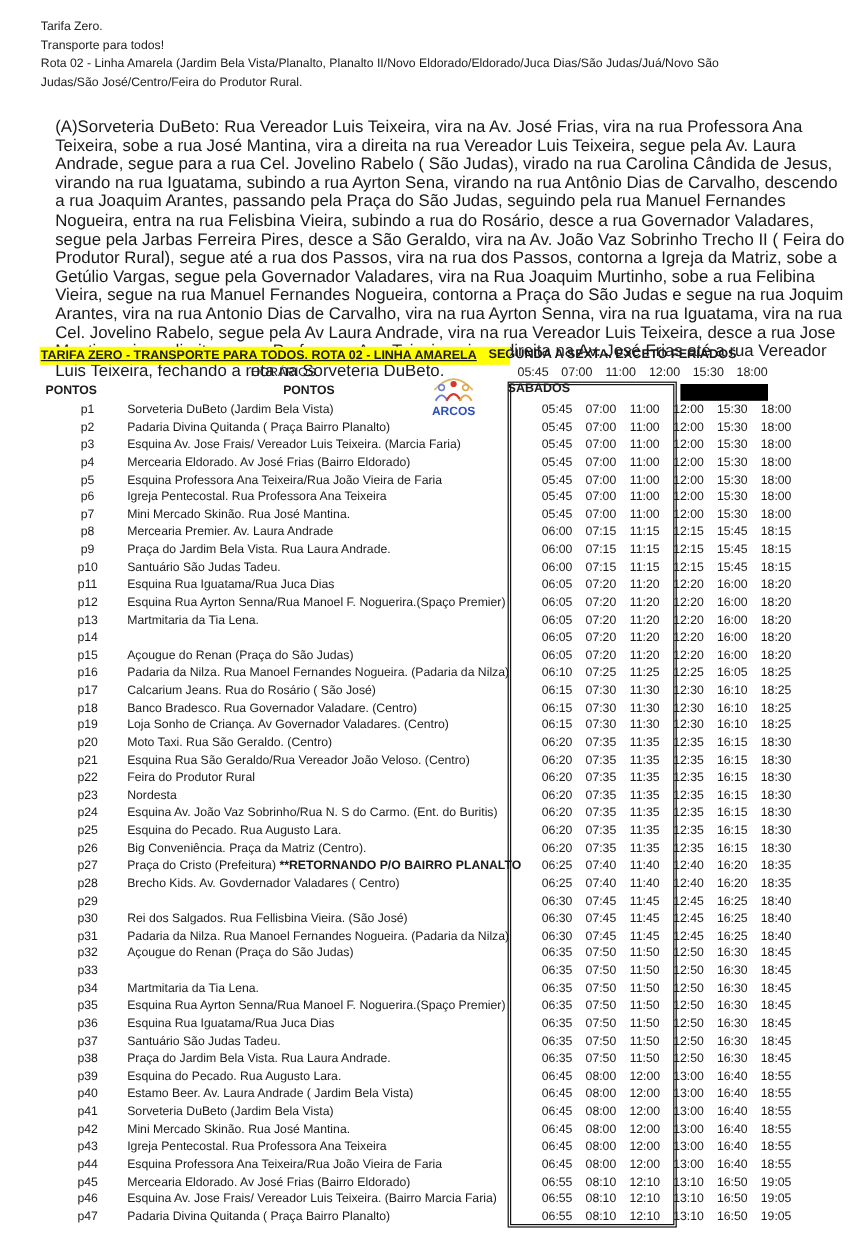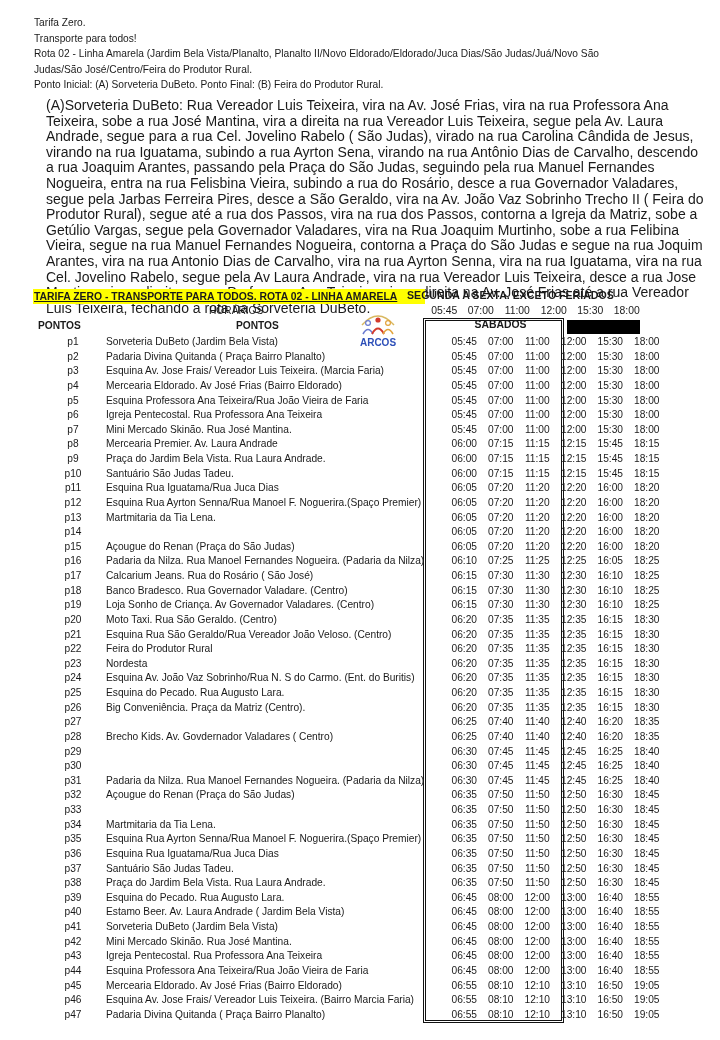--- a/index.html
+++ b/index.html
@@ -34,41 +34,40 @@
   .weekday-times {
     position: absolute; left: 426px; top: 305px; font-size: 10.4px;
     display: flex; white-space: nowrap;
   }
   .tcol { width: 36.5px; text-align: center; }
   .sat-box {
     position: absolute; left: 423px; top: 318px; width: 141px; height: 705px;
     border: 3px double #111; box-sizing: border-box;
   }
   .sat-title {
-    position: absolute; left: 423px; top: 319px; width: 129px; text-align: center;
-    font-size: 10.4px; font-weight: bold; padding-left: 13px;
+    position: absolute; left: 423px; top: 319px; width: 129px; text-align: left;
+    font-size: 10.4px; font-weight: bold;
   }
   .black-bar { position: absolute; left: 567px; top: 320px; width: 73px; height: 14px; background: #000; }
   .rows { position: absolute; left: 0; top: 335px; width: 720px; margin-left: 20px; }
   .row { position: relative; height: 14.64px; font-size: 10.2px; line-height: 14.64px; white-space: nowrap; }
   .row .pid { position: absolute; left: 34px; width: 38px; text-align: center; }
   .row .pname { position: absolute; left: 86px; }
   .row .pname b { font-weight: bold; }
   .row .times { position: absolute; left: 426px; display: flex; }
   .row .times span { width: 36.5px; text-align: center; }
 </style>
 </head>
 <body>
 
 <div class="header-block">
   <div>Tarifa Zero.</div>
   <div>Transporte para todos!</div>
   <div>Rota 02 - Linha Amarela (Jardim Bela Vista/Planalto, Planalto II/Novo Eldorado/Eldorado/Juca Dias/São Judas/Juá/Novo São</div>
   <div>Judas/São José/Centro/Feira do Produtor Rural.</div>
-  <div>Ponto Inicial: (A) Sorveteria DuBeto.    Ponto Final: (B) Feira do Produtor Rural.</div>
 </div>
 
 <div class="route-desc">(A)Sorveteria DuBeto: Rua Vereador Luis Teixeira, vira na Av. José Frias, vira na rua Professora Ana Teixeira, sobe a rua José Mantina, vira a direita na rua Vereador Luis Teixeira, segue pela Av. Laura Andrade, segue para a rua Cel. Jovelino Rabelo ( São Judas),   virado na rua Carolina Cândida de Jesus, virando na rua Iguatama, subindo a rua Ayrton Sena, virando na rua Antônio Dias de Carvalho, descendo a rua Joaquim Arantes, passando pela Praça do São Judas, seguindo pela rua Manuel Fernandes Nogueira, entra na rua Felisbina Vieira, subindo a rua do Rosário, desce a rua Governador Valadares, segue pela Jarbas Ferreira Pires, desce a São Geraldo, vira na Av.  João Vaz Sobrinho Trecho II ( Feira do Produtor Rural), segue até a rua dos Passos, vira na rua dos Passos, contorna a Igreja da Matriz, sobe a Getúlio Vargas, segue pela Governador Valadares, vira na Rua Joaquim Murtinho, sobe a rua Felibina Vieira, segue na rua Manuel Fernandes Nogueira, contorna a Praça do São Judas e segue na rua Joquim Arantes, vira na rua Antonio Dias de Carvalho, vira na rua Ayrton Senna, vira na rua Iguatama, vira na rua Cel. Jovelino Rabelo, segue pela Av Laura Andrade, vira na rua Vereador Luis Teixeira, desce a rua Jose Mantina, vira a direita na rua Professora Ana Teixeira, vira a direita na Av. José Frias até a rua Vereador Luis Teixeira, fechando a rota na Sorveteria DuBeto.</div>
 
 <div class="banner">TARIFA ZERO - TRANSPORTE PARA TODOS. ROTA 02 - LINHA AMARELA</div>
 <div class="weekday-title">SEGUNDA A SEXTA. EXCETO FERIADOS</div>
 <div class="horarios-title">HORÁRIOS</div>
 <div class="pontos-h1">PONTOS</div>
 <div class="pontos-h2">PONTOS</div>
 
@@ -403,20 +402,21 @@
         <span>06:20</span>
         <span>07:35</span>
         <span>11:35</span>
         <span>12:35</span>
         <span>16:15</span>
         <span>18:30</span>
       </span>
     </div>
     <div class="row">
       <span class="pid">p27</span>
+      <span class="pname"><span>Praça do Cristo (Prefeitura) </span><b>**RETORNANDO P/O BAIRRO PLANALTO</b></span>
       <span class="times">
         <span>06:25</span>
         <span>07:40</span>
         <span>11:40</span>
         <span>12:40</span>
         <span>16:20</span>
         <span>18:35</span>
       </span>
     </div>
     <div class="row">
@@ -437,20 +437,21 @@
         <span>06:30</span>
         <span>07:45</span>
         <span>11:45</span>
         <span>12:45</span>
         <span>16:25</span>
         <span>18:40</span>
       </span>
     </div>
     <div class="row">
       <span class="pid">p30</span>
+      <span class="pname"><span>Rei dos Salgados. Rua Fellisbina Vieira. (São José)</span></span>
       <span class="times">
         <span>06:30</span>
         <span>07:45</span>
         <span>11:45</span>
         <span>12:45</span>
         <span>16:25</span>
         <span>18:40</span>
       </span>
     </div>
     <div class="row">

